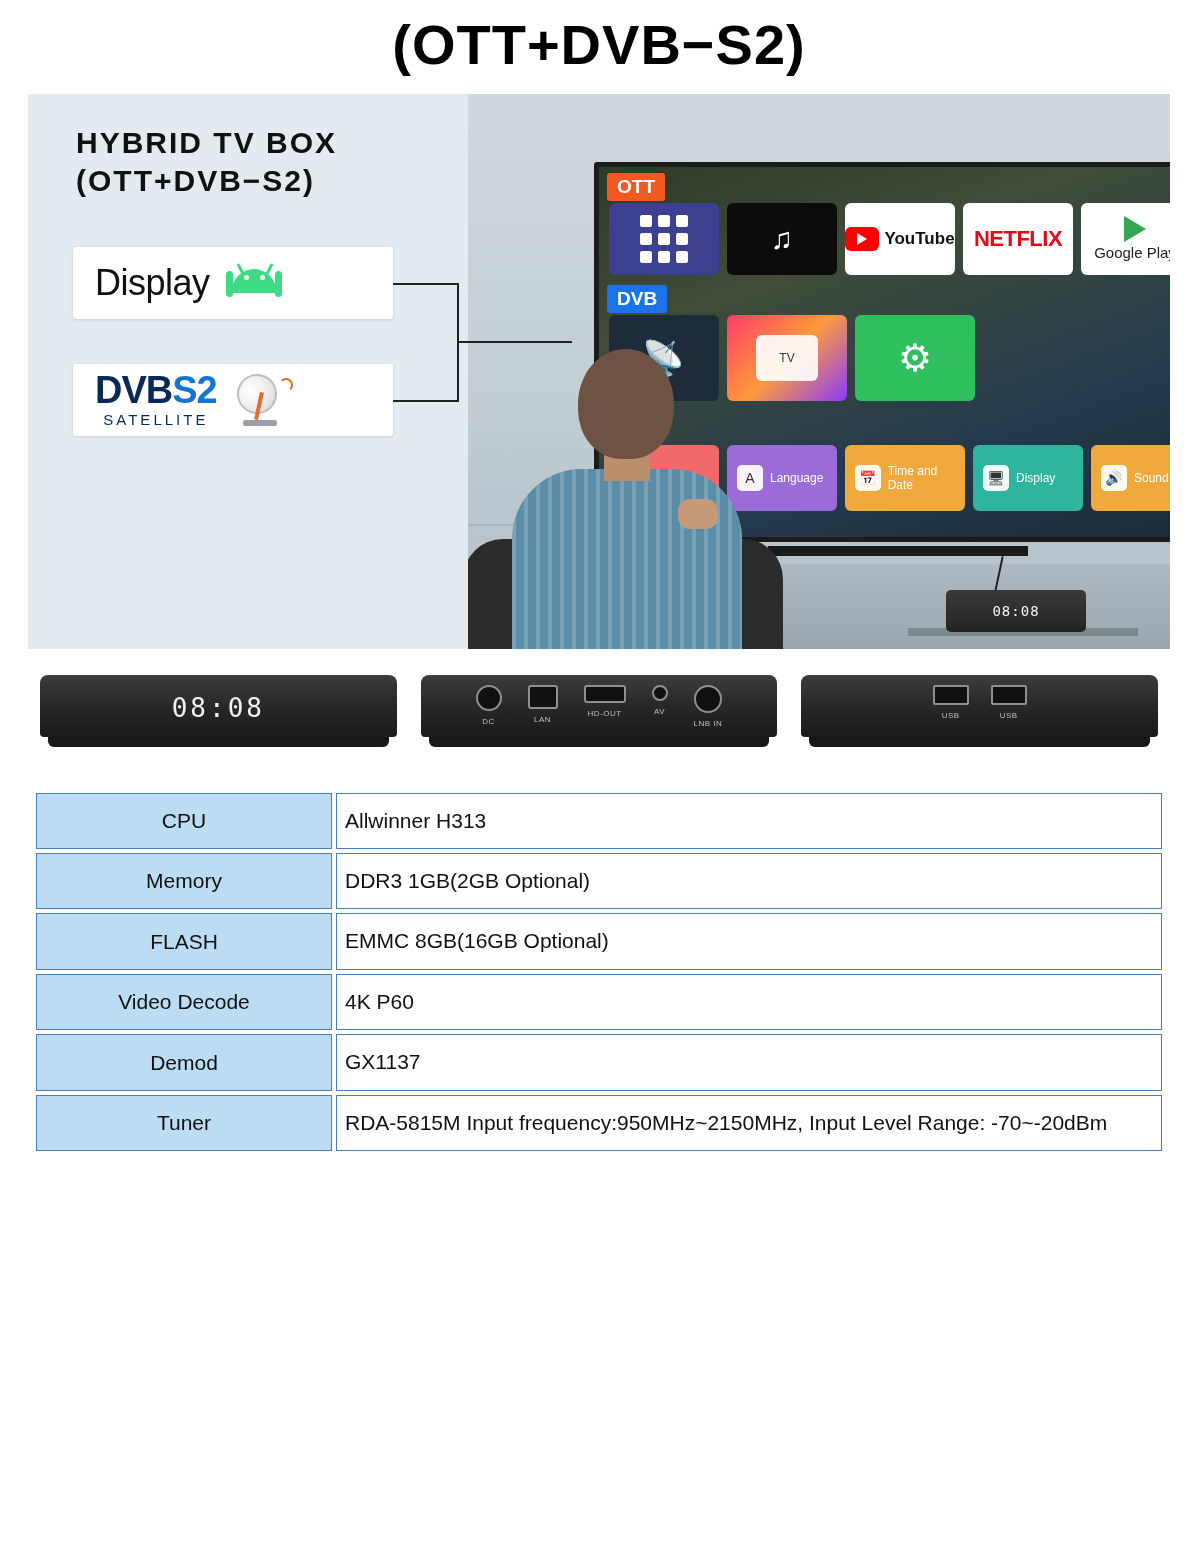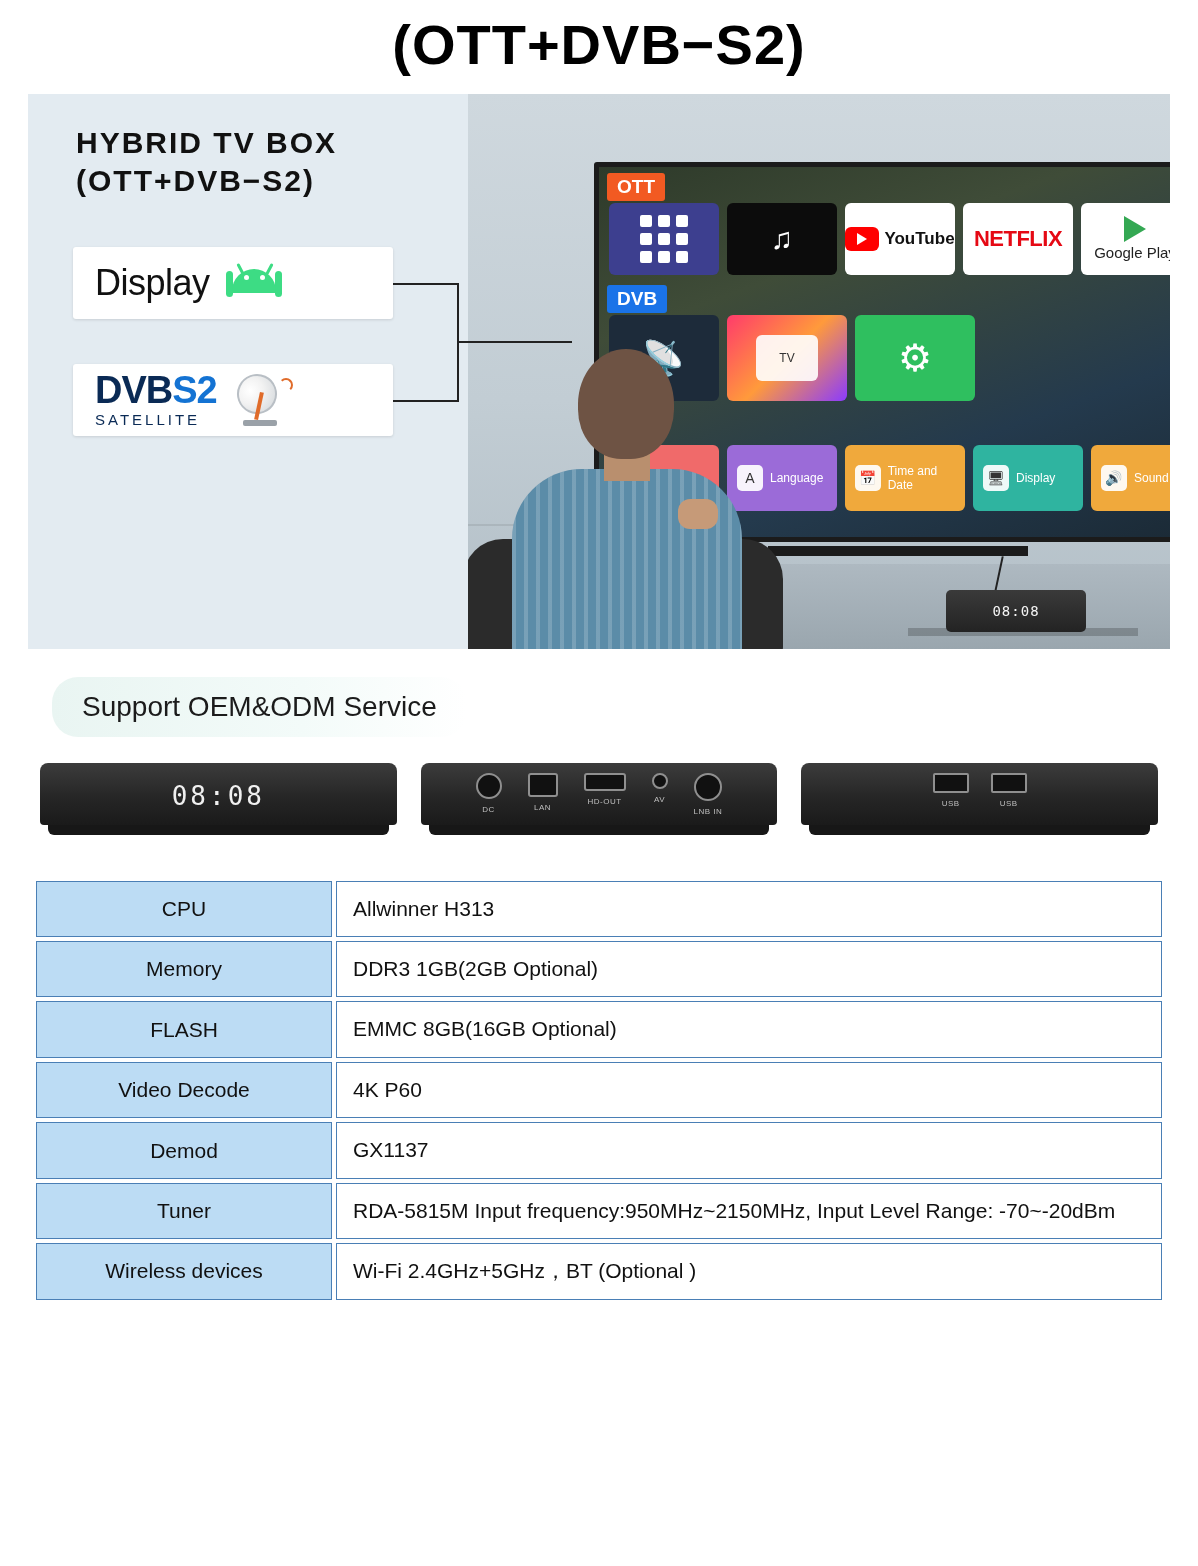--- a/index.html
+++ b/index.html
@@ -62,21 +62,21 @@
   .robot-ant { position: absolute; width: 3px; height: 12px; background: #3ddc84; border-radius: 2px; top: 0px; }
   .robot-ant.l { left: 13px; transform: rotate(-28deg); }
   .robot-ant.r { left: 42px; transform: rotate(28deg); }
   .robot-arm { position: absolute; top: 8px; width: 7px; height: 26px; background: #3ddc84; border-radius: 4px; }
   .robot-arm.l { left: 0px; } .robot-arm.r { left: 49px; }
 
   .dvb-text { display: flex; flex-direction: column; }
   .dvb-main { font-size: 38px; font-weight: bold; letter-spacing: -1px; line-height: 1; }
   .dvb-main .b { color: #0a2a55; }
   .dvb-main .s2 { color: #1473d3; }
-  .dvb-sub { font-size: 15px; letter-spacing: 3px; color: #0a2a55; margin-top: 2px; }
+  .dvb-sub { font-size: 15px; letter-spacing: 3px; color: #0a2a55; margin-top: 2px; text-align: center; }
   .dish { margin-left: 14px; width: 64px; height: 56px; position: relative; }
   .dish-disc {
     position: absolute; left: 6px; top: 2px; width: 40px; height: 40px; border-radius: 50%;
     background: radial-gradient(circle at 35% 35%, #fff 0%, #f2f2f2 40%, #cfd4d8 100%);
     border: 2px solid #b9bfc5; transform: rotate(-20deg);
   }
   .dish-arm { position: absolute; left: 26px; top: 20px; width: 4px; height: 28px; background: #e06b2a; transform: rotate(12deg); }
   .dish-base { position: absolute; left: 12px; bottom: 2px; width: 34px; height: 6px; background: #9aa1a8; border-radius: 2px; }
   .dish-wave { position: absolute; right: 2px; top: 6px; width: 14px; height: 14px; border: 2px solid #e06b2a; border-left-color: transparent; border-bottom-color: transparent; border-radius: 50%; }
 
@@ -214,21 +214,21 @@
   
   .spec {
     margin: 34px 32px 0 32px;
     width: 1134px;
     border-collapse: separate;
     border-spacing: 4px;
     font-size: 21px;
   }
   .spec td {
     border: 1px solid #4a7fb5;
-    padding: 12px 16px;
+    padding: 12px 8px;
     vertical-align: middle;
   }
   .spec td.key {
     width: 296px;
     background: #bcdcf4;
     text-align: center;
     color: #111;
   }
   .spec td.val {
     background: #ffffff;
@@ -376,21 +376,20 @@
       </div>
     </div>
 
     <div class="connector conn-h1"></div>
     <div class="connector conn-h2"></div>
     <div class="connector conn-v"></div>
     <div class="connector conn-h3"></div>
   </div>
 
   
-  <div class="oem">Support OEM&amp;ODM Service</div>
 
   
   <div class="products">
 
     <div class="prod">
       <div class="prod-body">
         <span class="prod-clock">08:08</span>
       </div>
       <div class="prod-base"></div>
     </div>
@@ -460,20 +459,16 @@
         <td class="val">4K P60</td>
       </tr>
       <tr>
         <td class="key">Demod</td>
         <td class="val">GX1137</td>
       </tr>
       <tr>
         <td class="key">Tuner</td>
         <td class="val">RDA-5815M Input frequency:950MHz~2150MHz, Input Level Range: -70~-20dBm</td>
       </tr>
-      <tr>
-        <td class="key">Wireless devices</td>
-        <td class="val">Wi-Fi 2.4GHz+5GHz，BT (Optional )</td>
-      </tr>
     </tbody>
   </table>
 
 </div>
 
 </body></html>

